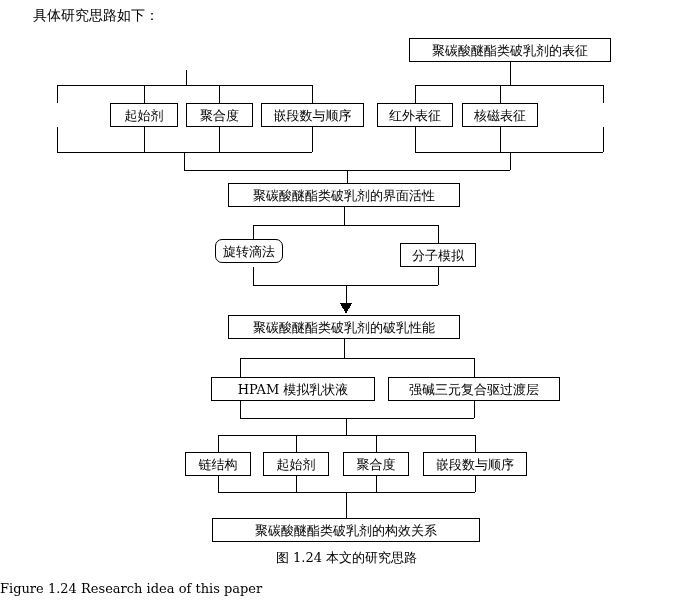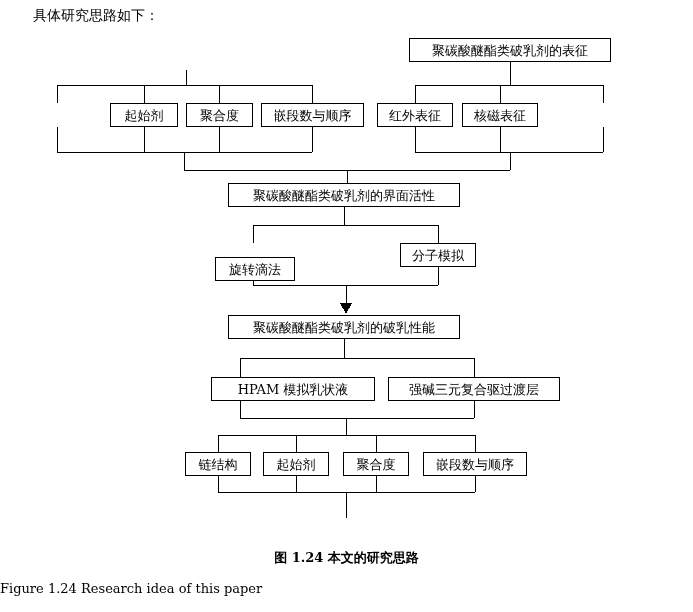--- a/index.html
+++ b/index.html
@@ -37,21 +37,21 @@
     white-space: nowrap;
     line-height: 1;
   }
   .caption-zh {
     position: absolute;
     left: 0;
     top: 549px;
     width: 100%;
     text-align: center;
     font-size: 13px;
-    font-weight: bold;
+    font-weight: normal;
   }
   .caption-en {
     position: absolute;
     left: 0;
     top: 581px;
     width: 100%;
     font-size: 13px;
   }
 </style>
 </head>
@@ -132,30 +132,31 @@
 
   <div class="box" style="left:110px; top:103px; width:68px;">起始剂</div>
   <div class="box" style="left:186px; top:103px; width:67px;">聚合度</div>
   <div class="box" style="left:261px; top:103px; width:103px;">嵌段数与顺序</div>
 
   <div class="box" style="left:377px; top:103px; width:76px;">红外表征</div>
   <div class="box" style="left:462px; top:103px; width:76px;">核磁表征</div>
 
   <div class="box" style="left:228px; top:183px; width:232px;">聚碳酸醚酯类破乳剂的界面活性</div>
 
-  <div class="box" style="left:215px; top:257px; width:80px;">旋转滴法</div>
+  <div class="box" style="left:215px; top:239px; width:68px;border-radius:7px;">旋转滴法</div>
   <div class="box" style="left:400px; top:243px; width:76px;">分子模拟</div>
 
   <div class="box" style="left:228px; top:315px; width:232px;">聚碳酸醚酯类破乳剂的破乳性能</div>
 
   <div class="box" style="left:170px; top:377px; width:164px;margin-left:41px;">HPAM 模拟乳状液</div>
   <div class="box" style="left:388px; top:377px; width:172px;">强碱三元复合驱过渡层</div>
 
   <div class="box" style="left:185px; top:452px; width:66px;">链结构</div>
   <div class="box" style="left:263px; top:452px; width:66px;">起始剂</div>
   <div class="box" style="left:343px; top:452px; width:66px;">聚合度</div>
   <div class="box" style="left:423px; top:452px; width:104px;">嵌段数与顺序</div>
 
+  <div class="box" style="left:212px; top:518px; width:268px;">聚碳酸醚酯类破乳剂的构效关系</div>
 
   <div class="caption-zh">图 1.24  本文的研究思路</div>
   <div class="caption-en">Figure 1.24 Research idea of this paper</div>
 
 </div>
 
 </body></html>

